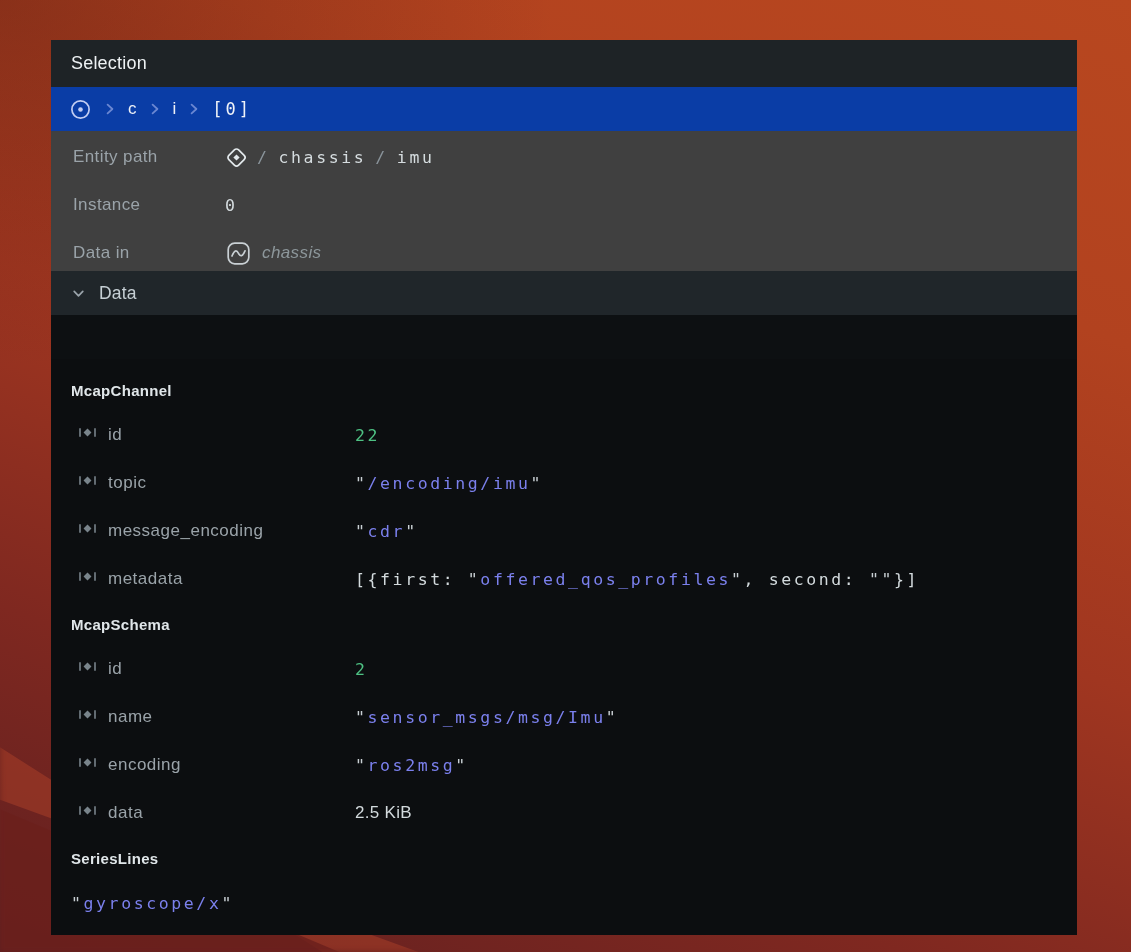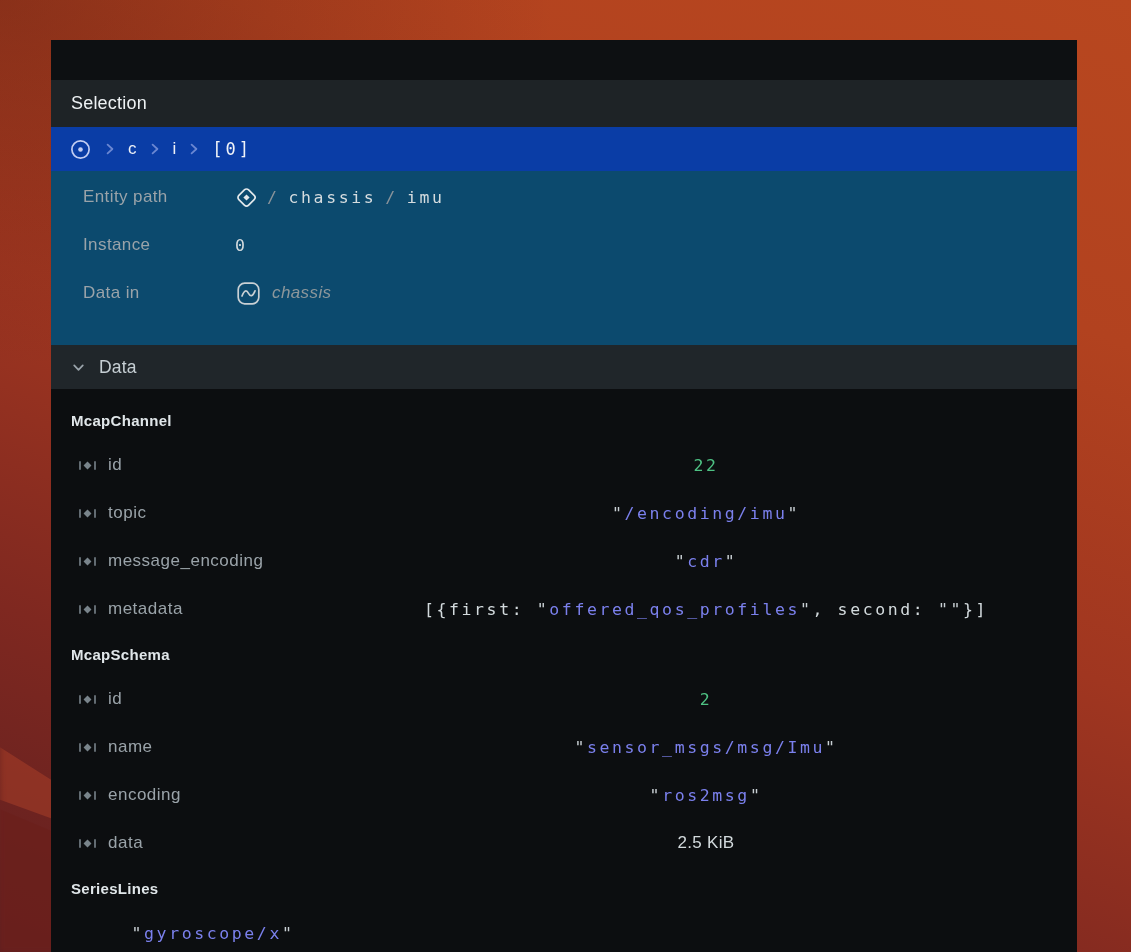--- a/index.html
+++ b/index.html
@@ -13,54 +13,54 @@
     background:radial-gradient(70% 55% at 0% 0%, rgba(80,25,16,0.38), rgba(80,25,16,0) 70%); }
   .wallpaper .band-light { position:absolute; inset:0; background:#b4452a; opacity:.45;
     clip-path:polygon(0 78.5%, 0 84%, 37% 100%, 28.5% 100%); filter:blur(3px); }
   .wallpaper .band-dark { position:absolute; inset:0; background:#6b201d; opacity:.85;
     clip-path:polygon(0 85%, 30% 100%, 0 100%); filter:blur(2px); }
 
   
   .panel { position:absolute; left:51px; top:40px; width:1026px; height:858px;
     background:#0d1012; color:#cfd7db; }
 
-  .panel-header { height:47px; background:#1e2326; display:flex; align-items:center; padding:0 20px;margin-top:40px; }
+  .panel-header { height:47px; background:#1e2326; display:flex; align-items:center; padding:0 20px; }
   .panel-title { color:#edf1f3; font-size:18px; font-weight:500; letter-spacing:.2px; }
 
   .breadcrumb-bar { height:44px; background:#0a3da6; display:flex; align-items:center;
     padding:0 18px; gap:13px; }
   .crumb-text { color:#eef1f7; font-size:17px; font-weight:500; }
   .crumb-mono { font-family:"DejaVu Sans Mono","Liberation Mono",monospace; font-size:17px;
     letter-spacing:3px; font-weight:400; color:#f0f3f8; }
   .crumb-chevron { display:flex; align-items:center; opacity:.85; }
   .icon { display:inline-flex; align-items:center; justify-content:center; flex:none; }
 
-  .overview { padding:2px 20px 0 32px; background:#0c4a6e; height:174px; }
+  .overview { padding:2px 20px 0 22px; background:#404040; height:140px; }
   .kv-row { display:grid; grid-template-columns:152px 1fr; align-items:center; height:48px; }
   .kv-label { color:#9aa3a9; font-size:17px; letter-spacing:.4px; }
   .kv-value { display:flex; align-items:center; gap:9px; }
   .mono { font-family:"DejaVu Sans Mono","Liberation Mono",monospace; font-size:16.5px; letter-spacing:2.6px; }
   .path-sep { color:#8a949b; }
   .path-seg { color:#d5dcdf; }
   .instance-val { color:#d5dcdf; }
   .view-link { display:flex; align-items:center; gap:10px; cursor:pointer; }
   .view-name { color:#8d979b; font-size:17px; font-style:italic; letter-spacing:.4px; }
 
   .section-header { height:44px; background:#20262a; display:flex; align-items:center;
     padding:0 20px; gap:13px; cursor:pointer; }
   .section-title { color:#c6cfd4; font-size:17.5px; font-weight:500; letter-spacing:.2px; }
 
-  .data-body { background:#0c0e10; padding:10px 20px 8px 20px; }
+  .data-body { background:#0c0e10; padding:10px 20px 8px 20px;margin-top:44px; }
   .group-title { height:42px; display:flex; align-items:center; color:#e0e6e9;
     font-size:15px; font-weight:600; letter-spacing:.3px; }
   .data-row { display:grid; grid-template-columns:284px 1fr; align-items:center; height:48px; }
-  .row-lbl { display:flex; align-items:center; gap:11px; padding-left:7px; }
+  .row-lbl { display:flex; align-items:flex-start; gap:11px; padding-left:7px; }
   .row-lbl .lbl-text { color:#9aa3a9; font-size:17px; letter-spacing:.5px; }
   .row-val { white-space:pre; font-family:"DejaVu Sans Mono","Liberation Mono",monospace;
-    font-size:16.5px; letter-spacing:2.6px; color:#d3dadd;text-align:center; }
+    font-size:16.5px; letter-spacing:2.6px; color:#d3dadd; }
   .v-num { color:#4ec183; }
   .v-str { color:#7b80ed; }
   .v-quote { color:#c9d0d4; }
   .v-plain { color:#d3dadd; }
   .sans-val { font-family:"Liberation Sans",sans-serif; font-size:17px; letter-spacing:.3px; color:#d3dadd; }
 </style>
 </head>
 <body>
 
 <div class="wallpaper">

